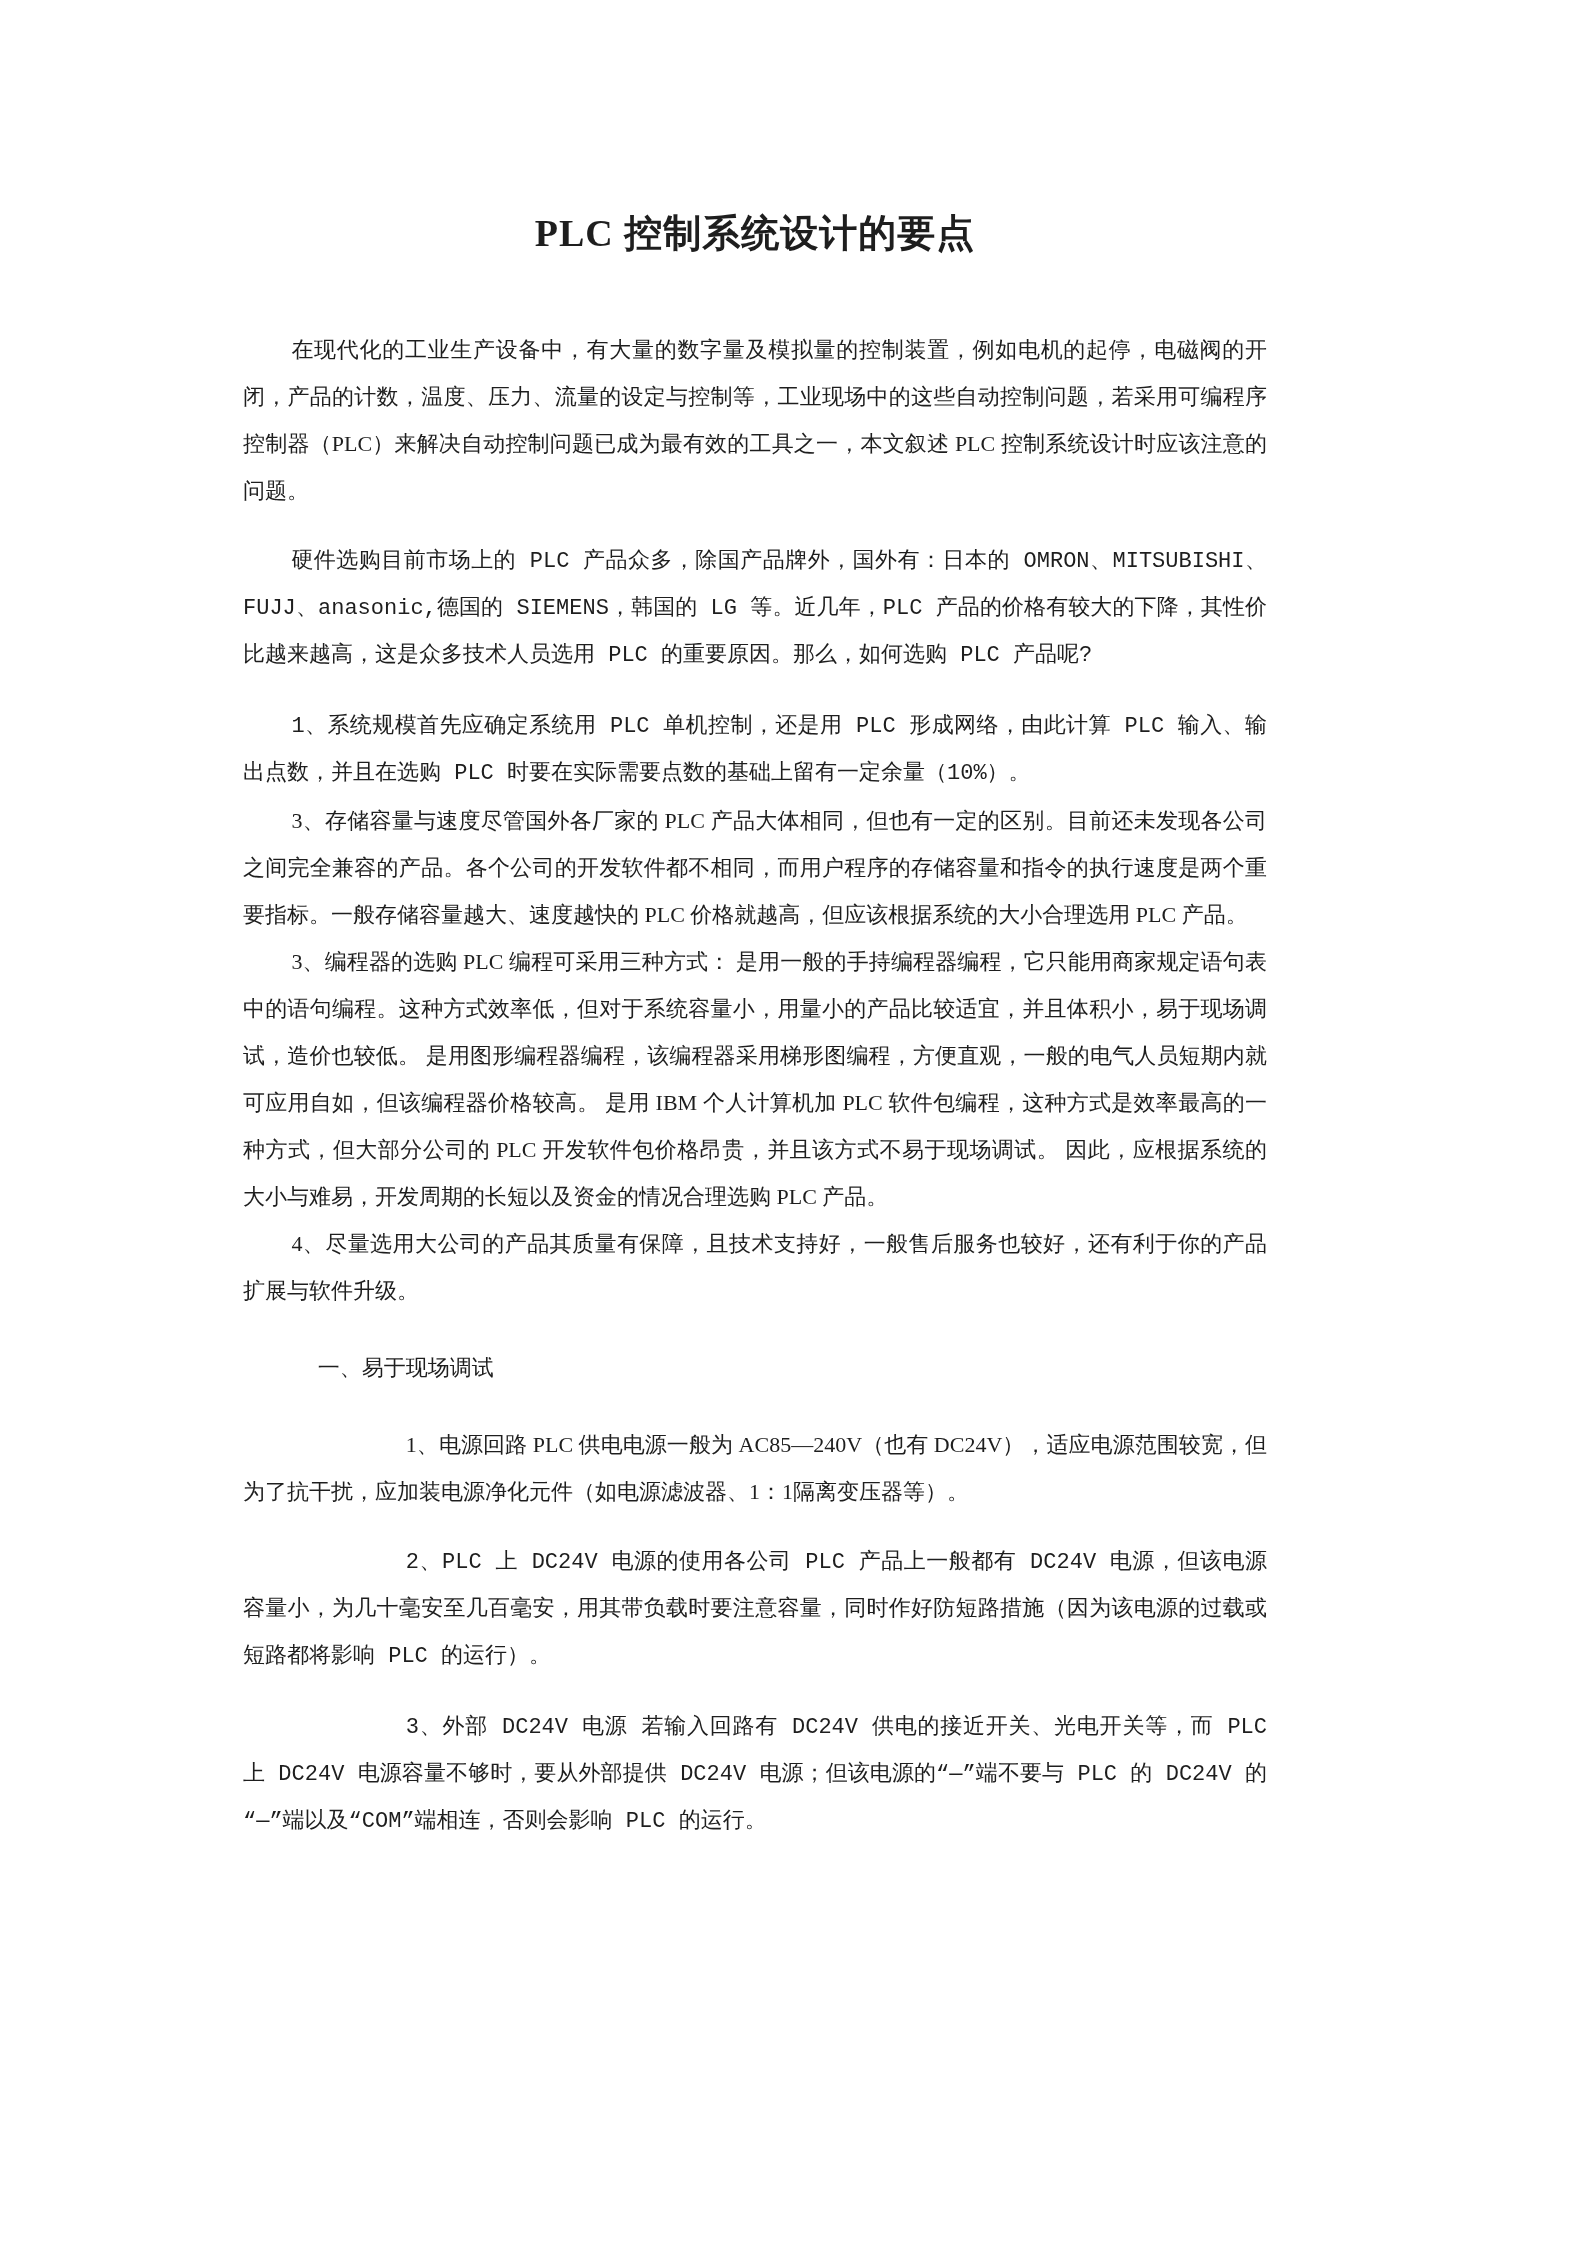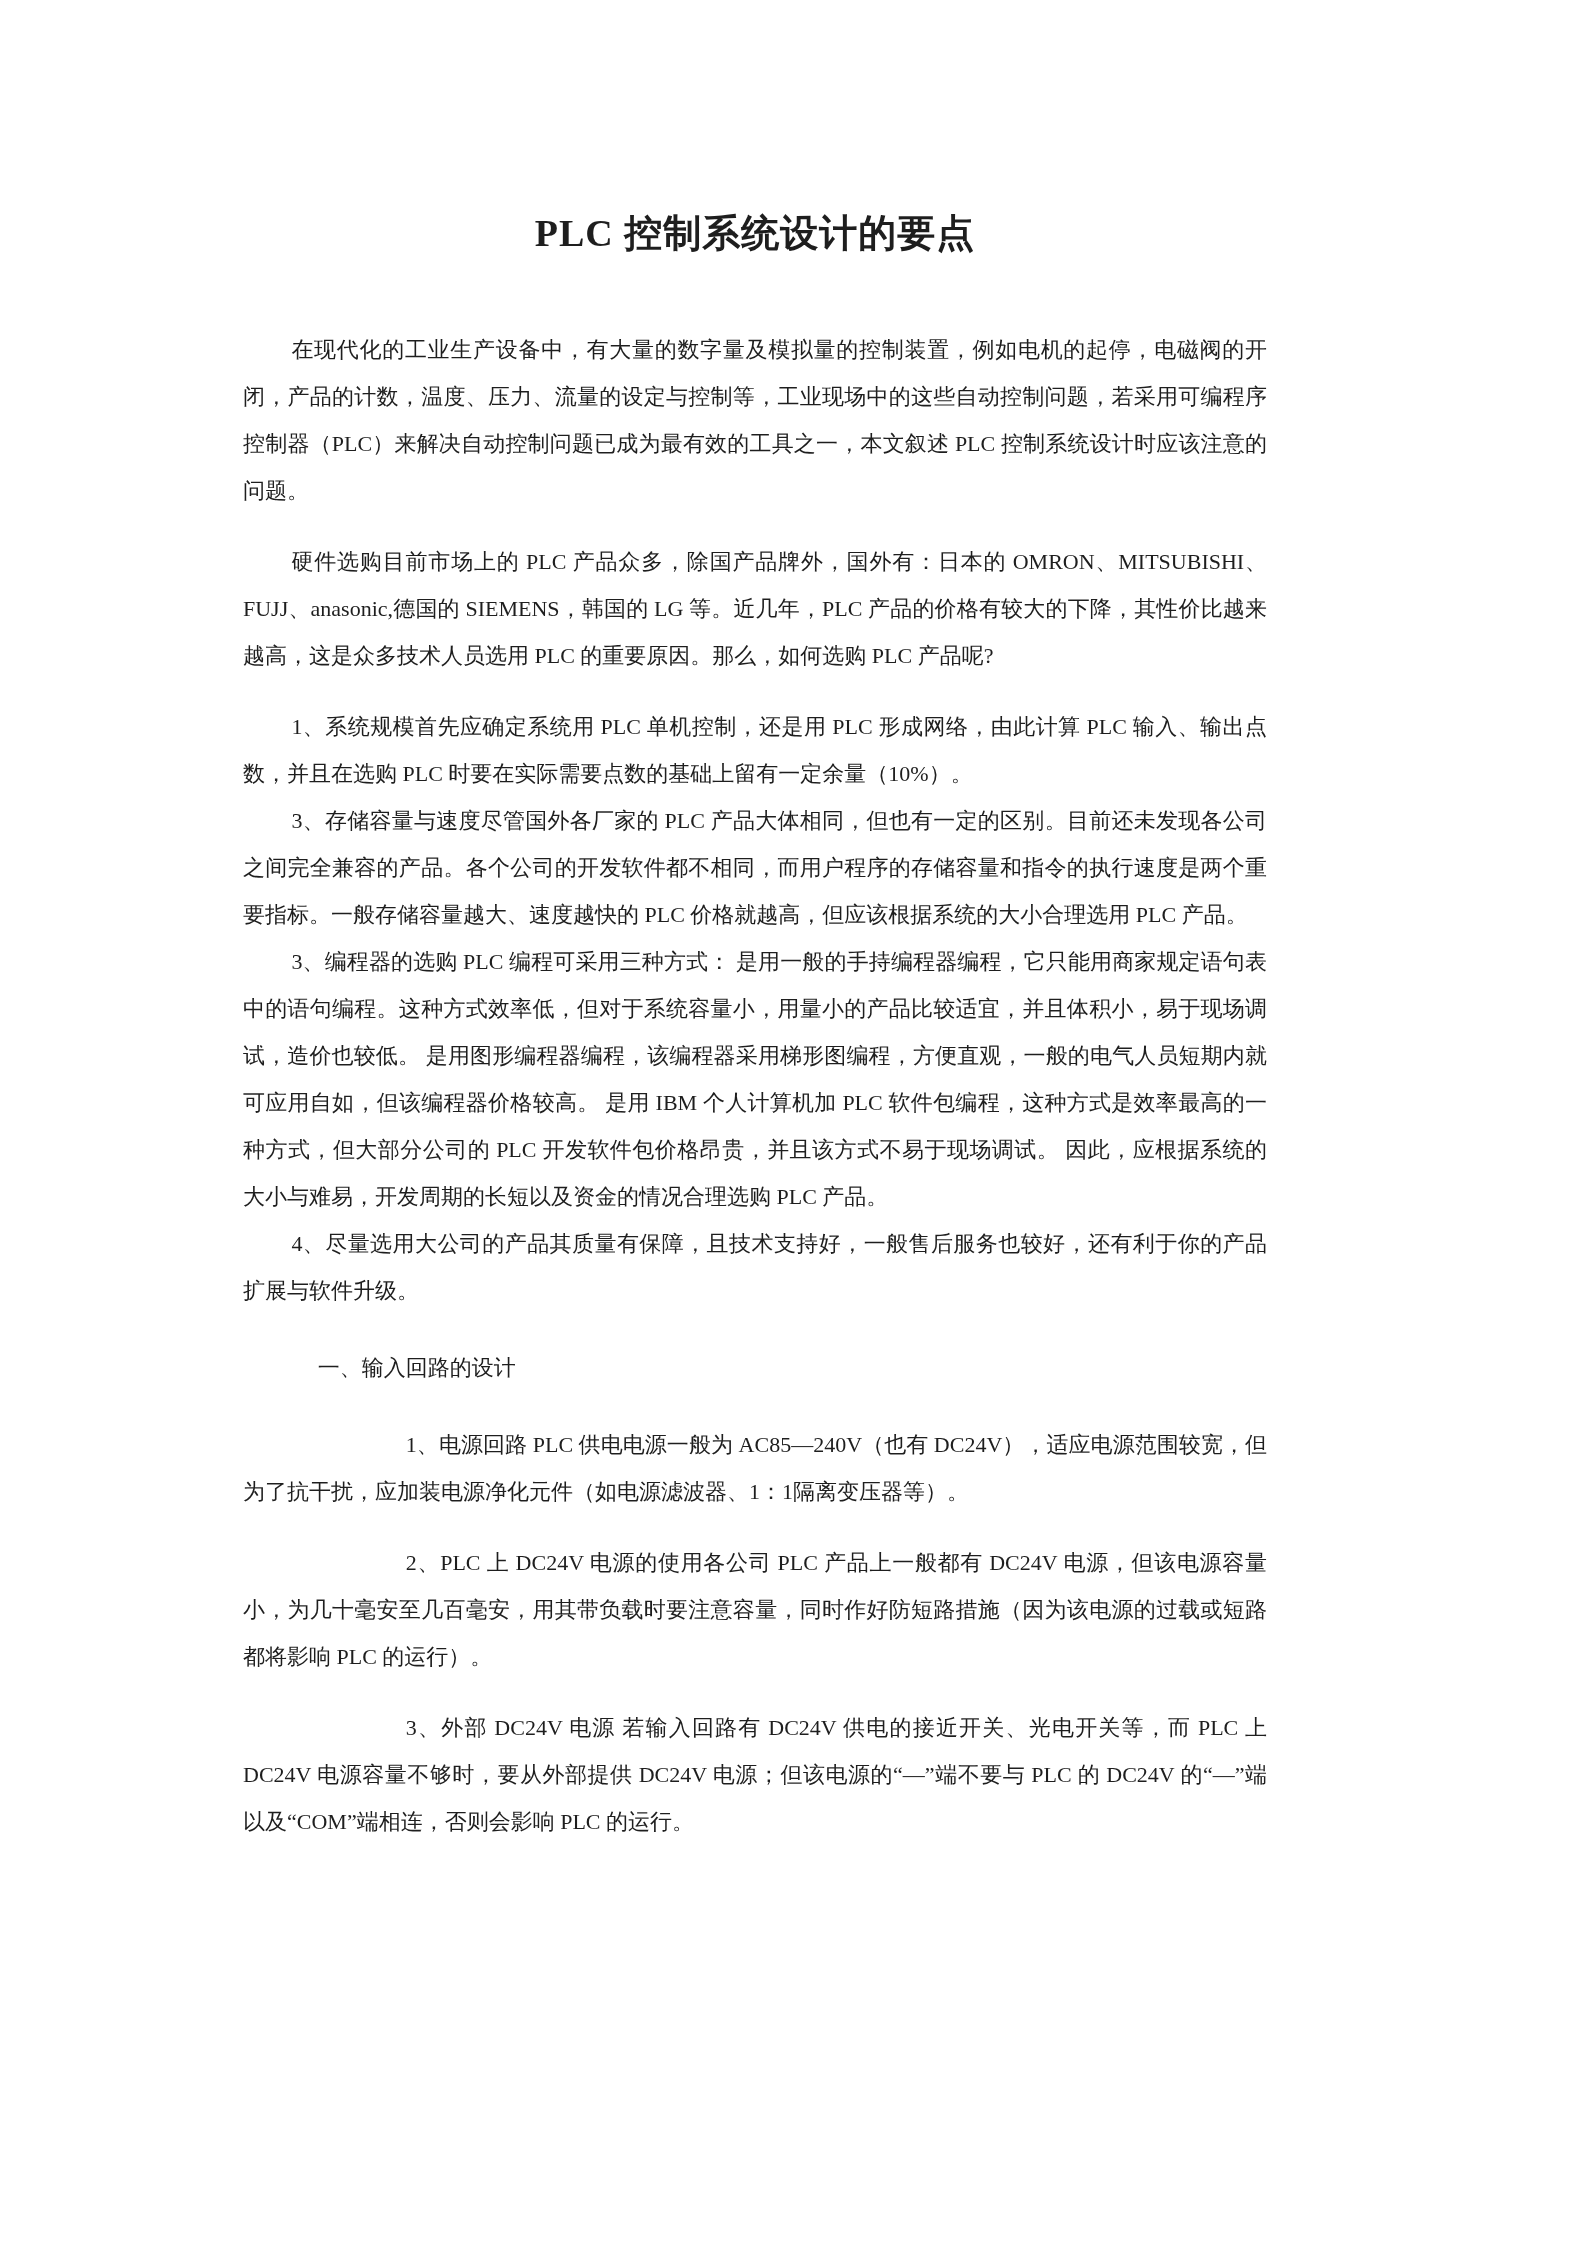--- a/index.html
+++ b/index.html
@@ -30,21 +30,21 @@
   .doc-body p {
     margin: 0;
     font-size: 22px;
     line-height: 47px;
     text-align: justify;
     text-justify: inter-ideograph;
   }
   .indent-2  { text-indent: 2.2em; }
   .indent-35 { text-indent: 3.4em; }
   .indent-75 { text-indent: 7.4em; }
-  .gap-small { margin-top: 24px !important; }
+  .gap-small { margin-top: 24px !important; font-family: Liberation Mono, monospace; }
   .gap-mid   { margin-top: 30px !important; }
   .red {
     color: var(--highlight-red, #cc2222);
   }
   .section-heading {
     font-size: 30px;
     line-height: 47px;
     font-weight: normal;
     margin: 0;
   }
@@ -64,21 +64,21 @@
 
     <p class="indent-2 gap-small">1、系统规模首先应确定系统用 PLC 单机控制，还是用 PLC 形成网络，由此计算 PLC 输入、输出点数，并且在选购 PLC 时要在实际需要点数的基础上留有一定余量（10%）。</p>
 
 
     <p class="indent-2">3、存储容量与速度尽管国外各厂家的 PLC 产品大体相同，但也有一定的区别。目前还未发现各公司之间完全兼容的产品。各个公司的开发软件都不相同，而用户程序的存储容量和指令的执行速度是两个重要指标。一般存储容量越大、速度越快的 PLC 价格就越高，但应该根据系统的大小合理选用 PLC 产品。</p>
 
     <p class="indent-2">3、编程器的选购 PLC 编程可采用三种方式： 是用一般的手持编程器编程，它只能用商家规定语句表中的语句编程。这种方式效率低，但对于系统容量小，用量小的产品比较适宜，并且体积小，易于现场调试，造价也较低。 是用图形编程器编程，该编程器采用梯形图编程，方便直观，一般的电气人员短期内就可应用自如，但该编程器价格较高。 是用 IBM 个人计算机加 PLC 软件包编程，这种方式是效率最高的一种方式，但大部分公司的 PLC 开发软件包价格昂贵，并且该方式不易于现场调试。 因此，应根据系统的大小与难易，开发周期的长短以及资金的情况合理选购 PLC 产品。</p>
 
     <p class="indent-2">4、尽量选用大公司的产品其质量有保障，且技术支持好，一般售后服务也较好，还有利于你的产品扩展与软件升级。</p>
 
-    <p class="section-heading indent-35 gap-mid">一、输入回路的设计</p>
+    <p class="section-heading indent-35 gap-mid">一、易于现场调试</p>
 
     <p class="indent-75 gap-mid">1、电源回路 PLC 供电电源一般为 AC85—240V（也有 DC24V），适应电源范围较宽，但为了抗干扰，应加装电源净化元件（如电源滤波器、1：1隔离变压器等）。</p>
 
     <p class="indent-75 gap-small">2、PLC 上 DC24V 电源的使用各公司 PLC 产品上一般都有 DC24V 电源，但该电源容量小，为几十毫安至几百毫安，用其带负载时要注意容量，同时作好防短路措施（因为该电源的过载或短路都将影响 PLC 的运行）。</p>
 
     <p class="indent-75 gap-small">3、外部 DC24V 电源 若输入回路有 DC24V 供电的接近开关、光电开关等，而 PLC 上 DC24V 电源容量不够时，要从外部提供 DC24V 电源；但该电源的“—”端不要与 PLC 的 DC24V 的“—”端以及“COM”端相连，否则会影响 PLC 的运行。</p>
 
   </div>
 </div>
 

